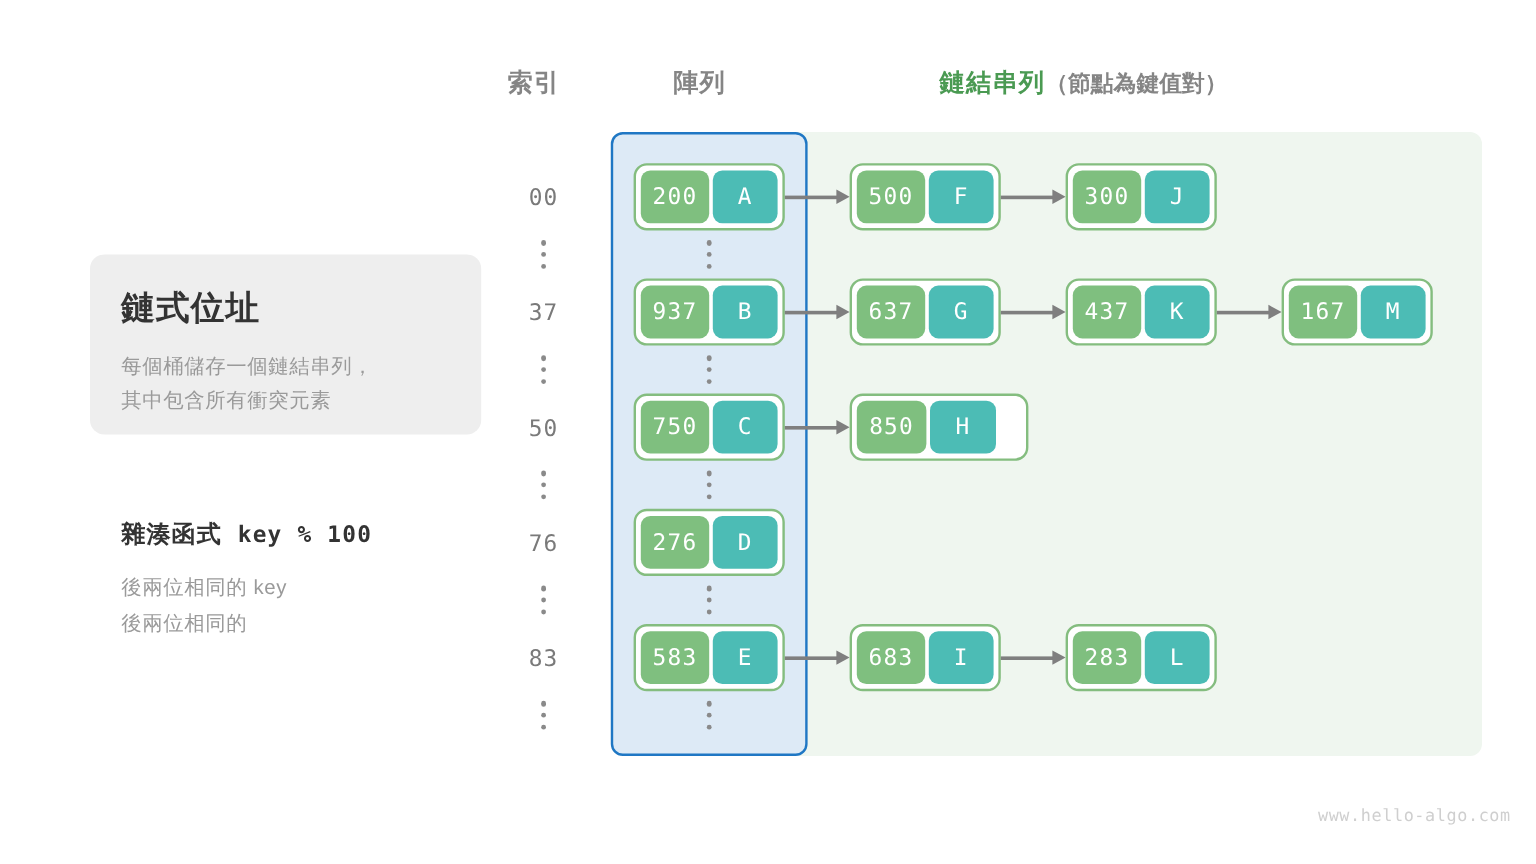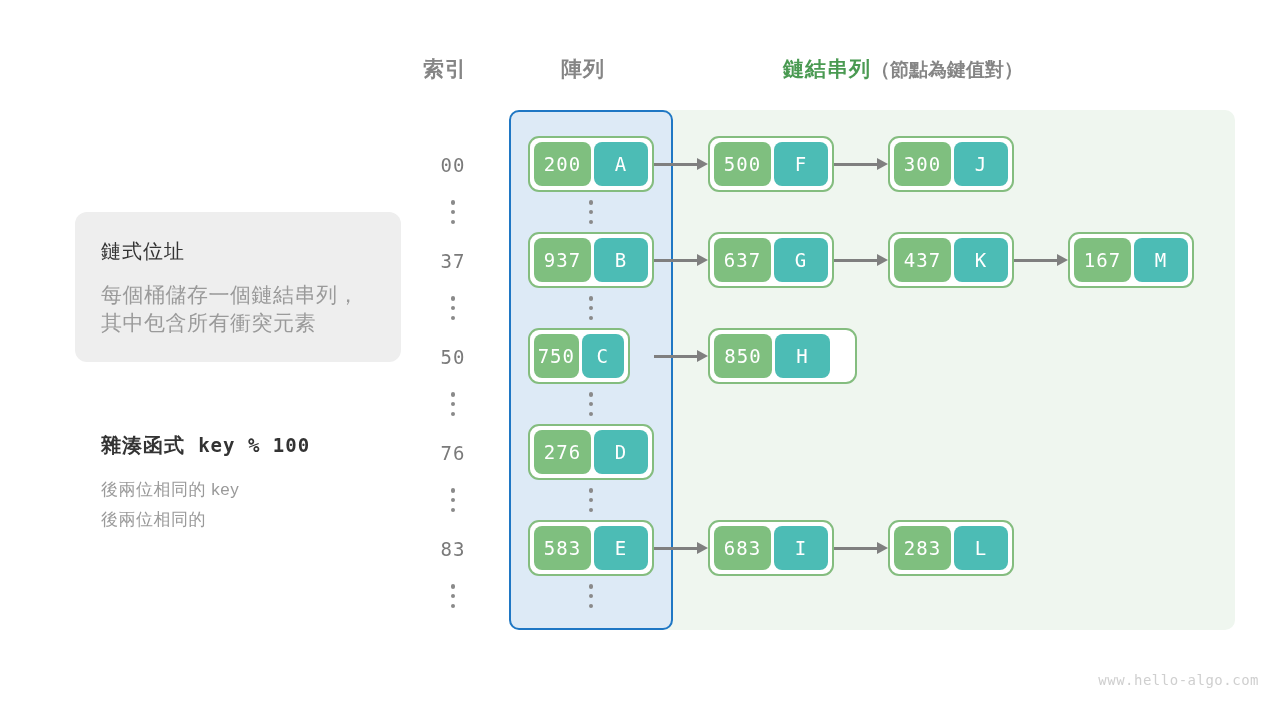--- a/index.html
+++ b/index.html
@@ -142,28 +142,28 @@
     left: 58px;
     top: 212px;
     width: 326px;
     height: 150px;
     background: #eeeeee;
     border-radius: 12px;
     box-sizing: border-box;
     padding: 26px 0 0 26px;
   }
   #info-card .title {
-    font-size: 20px;
-    font-weight: normal;
+    font-size: 28px;
+    font-weight: bold;
     color: #333333;
     letter-spacing: 1px;
     margin-bottom: 16px;
   }
   #info-card .body {
-    font-size: 21px;
+    font-size: 17px;
     color: #9a9a9a;
     line-height: 28px;
     letter-spacing: 0.5px;
   }
 
   
   #hash-note {
     position: absolute;
     left: 84px;
     top: 432px;
@@ -256,21 +256,21 @@
       </div>
       <div class="arrow" style="left: 997px; width: 54px; top: 254px;">
         <div class="shaft"></div>
         <div class="head"></div>
       </div>
       <div class="node" style="left: 1051px; top: 232px; width: 126px;">
         <div class="half k">167</div>
         <div class="half v">M</div>
       </div>
       <div class="index-label" style="left: 406px; top: 346px;">50</div>
-      <div class="node" style="left: 511px; top: 328px; width: 102px;">
+      <div class="node" style="left: 511px; top: 328px; width: 126px;">
         <div class="half k">750</div>
         <div class="half v">C</div>
       </div>
       <div class="arrow" style="left: 637px; width: 54px; top: 350px;">
         <div class="shaft"></div>
         <div class="head"></div>
       </div>
       <div class="node" style="left: 691px; top: 328px; width: 149px;">
         <div class="half k">850</div>
         <div class="half v">H</div>

